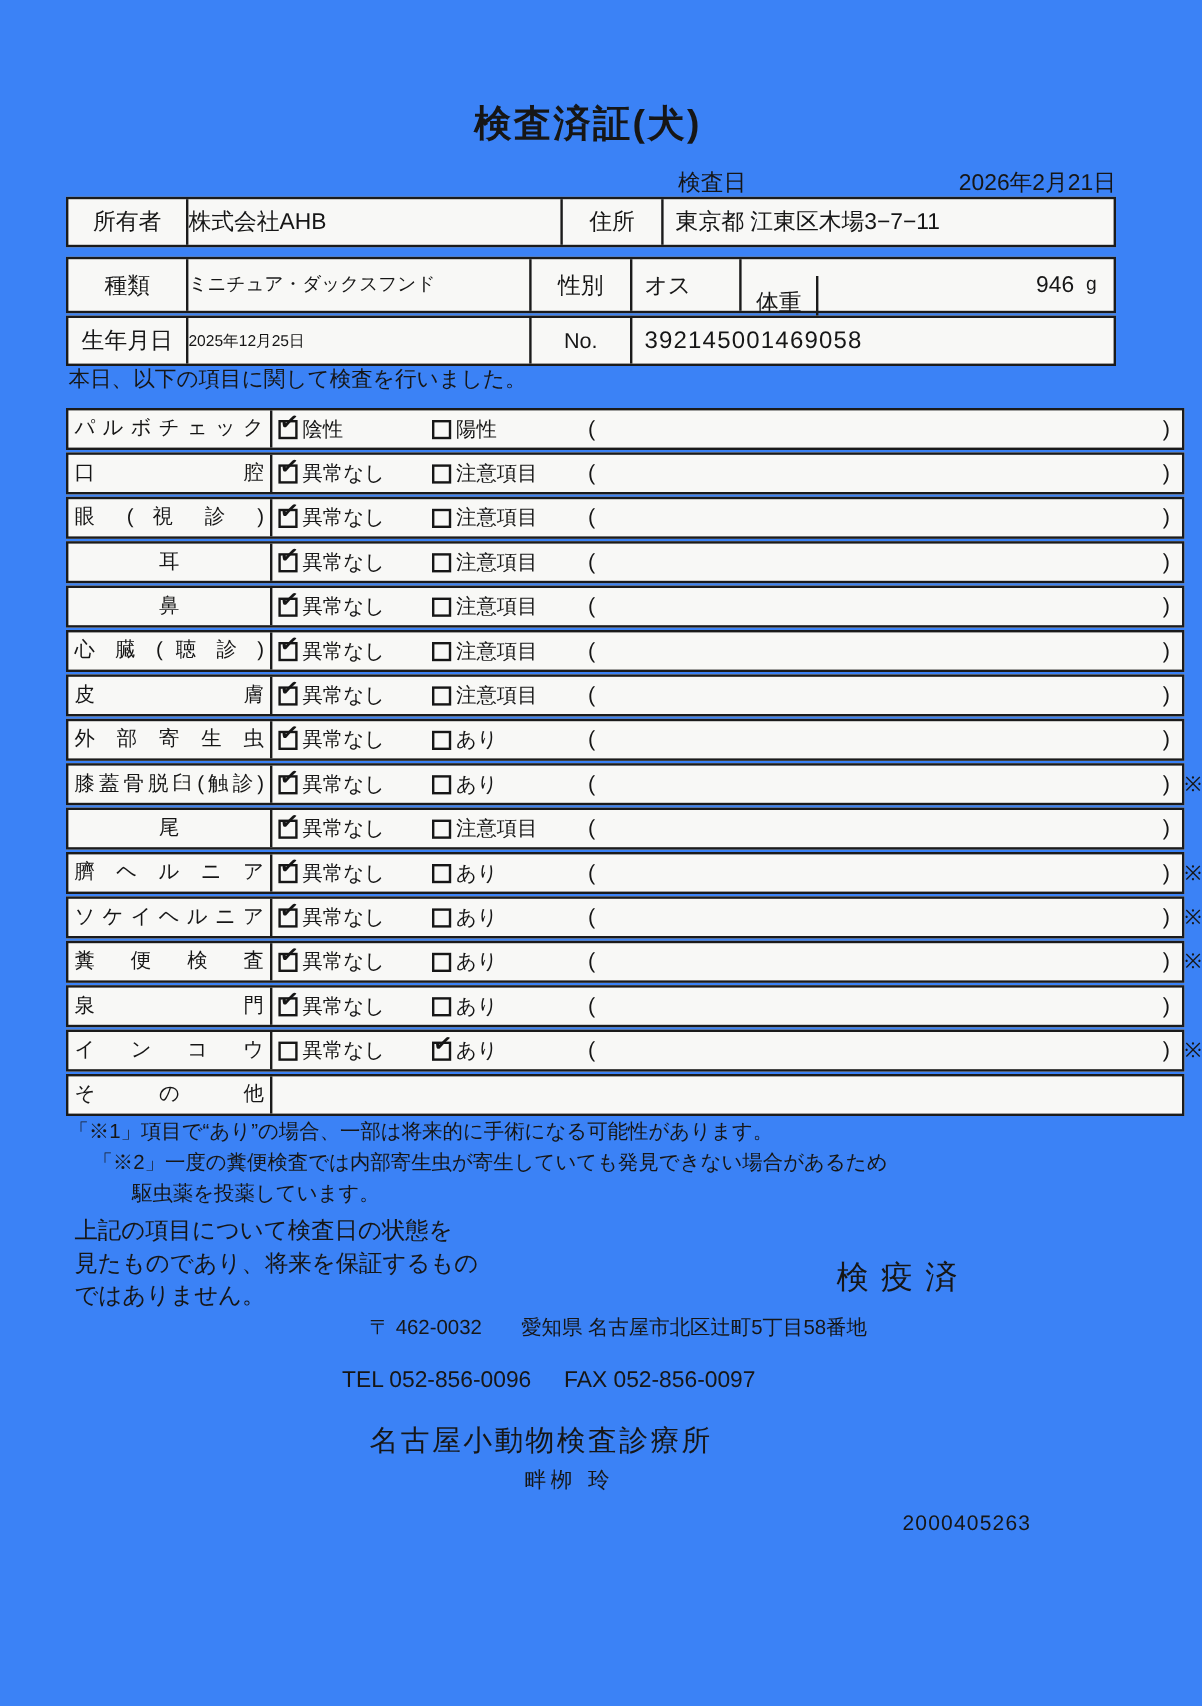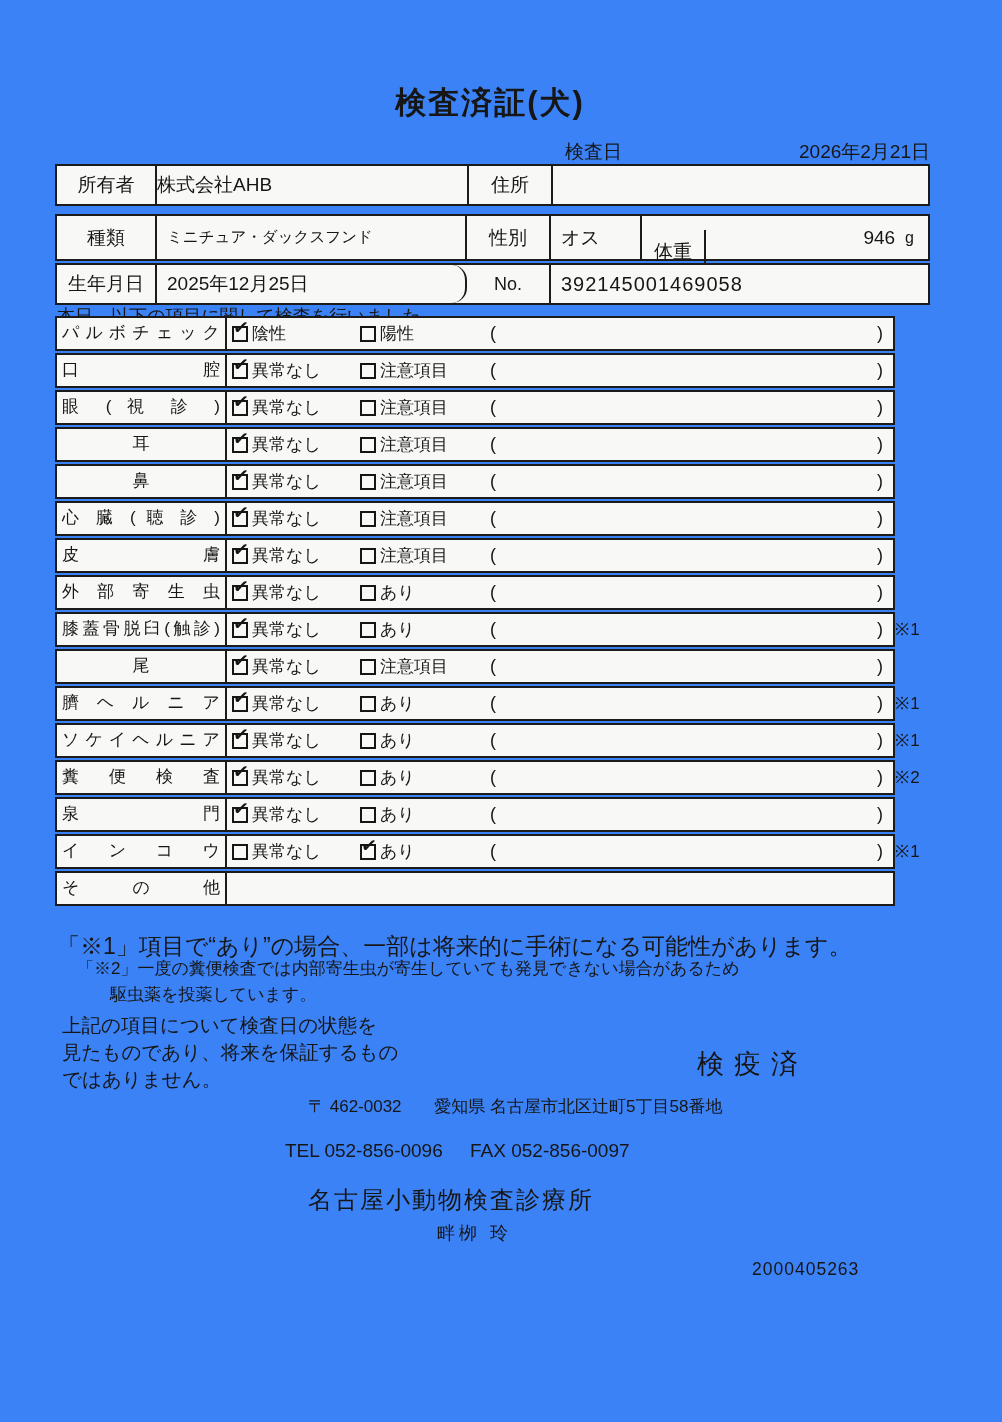--- a/index.html
+++ b/index.html
@@ -30,29 +30,29 @@
   .hcell{height:100%;display:flex;align-items:center;box-sizing:border-box;font-size:19px;}
   .hcell.lab{justify-content:center;}
   .hcell.div-r{border-right:2px solid #1b1b1b;}
   .owner-row{top:164px;height:42px;}
   .species-row{top:214px;height:47px;}
   .birth-row{top:263px;height:42px;}
   .w-lab1{width:100px;}
   .w-name{width:312px;}
   .w-lab2{width:84px;}
   .w-addr{flex:1;padding-left:10px;}
-  .w-breed{width:310px;padding-left:10px;font-size:15.5px;}
+  .w-breed{width:286px;font-size:15.5px;}
   .w-sex{width:91px;padding-left:10px;}
   .w-wtlab{width:64px;justify-content:center;margin-top:28px;}
   .w-weight{flex:1;justify-content:flex-end;padding-right:14px;margin-left:16px;}
   .w-no{flex:1;padding-left:10px;font-size:20px;letter-spacing:1px;}
   .unit{font-size:16px;margin-left:10px;}
   .statement{position:absolute;left:57px;top:304px;font-size:18px;}
   
-  .ctable{position:absolute;left:55px;top:316px;width:840px;}
+  .ctable{position:absolute;left:55px;top:340px;width:932px;}
   .crow{
     position:relative;height:35px;margin-bottom:2px;
     border:2px solid #1b1b1b;box-sizing:border-box;
     display:flex;background:#f8f8f6;
   }
   .clabel{
     width:170px;box-sizing:border-box;border-right:2px solid #1b1b1b;
     padding:0 5px;font-size:17px;line-height:29px;
     text-align:justify;text-align-last:justify;
     white-space:nowrap;overflow:hidden;
@@ -72,21 +72,21 @@
   }
   .cbox.checked .tick{display:block;}
   .paren{position:absolute;top:0;line-height:31px;font-size:18px;}
   .paren.open{left:263px;}
   .paren.close{right:10px;}
   .cnote{
     position:absolute;right:-46px;top:0;width:44px;
     line-height:31px;font-size:17px;letter-spacing:1px;
   }
   
-  .fn1{position:absolute;left:57px;top:931px;font-size:23px;}
+  .fn1{position:absolute;left:57px;top:931px;font-size:17px;}
   .fn2{position:absolute;left:57px;top:957px;font-size:17px;margin-left:20px;}
   .fn3{position:absolute;left:110px;top:983px;font-size:17px;}
   .disc{position:absolute;left:62px;font-size:19.5px;}
   .disc.l1{top:1012px;}
   .disc.l2{top:1039px;}
   .disc.l3{top:1066px;}
   .stamp{
     position:absolute;left:697px;top:1046px;
     font-size:27px;letter-spacing:10px;font-weight:500;
   }
@@ -107,37 +107,38 @@
 
   <div class="date-line">
     <span class="date-label">検査日</span>
     <span class="date-value">2026年2月21日</span>
   </div>
 
   <div class="hrow owner-row">
     <div class="hcell lab div-r w-lab1">所有者</div>
     <div class="hcell div-r w-name">株式会社AHB</div>
     <div class="hcell lab div-r w-lab2">住所</div>
+    <div class="hcell w-addr">東京都 江東区木場3−7−11</div>
   </div>
 
   <div class="hrow species-row">
     <div class="hcell lab div-r w-lab1">種類</div>
     <div class="hcell div-r w-breed">ミニチュア・ダックスフンド</div>
     <div class="hcell lab div-r w-lab2">性別</div>
     <div class="hcell div-r w-sex">オス</div>
     <div class="hcell lab div-r w-wtlab">体重</div>
     <div class="hcell w-weight">
       <span>946</span>
       <span class="unit">g</span>
     </div>
   </div>
 
   <div class="hrow birth-row">
     <div class="hcell lab div-r w-lab1">生年月日</div>
-    <div class="hcell div-r w-breed" style="font-size:19px;border-radius:15px;">2025年12月25日</div>
+    <div class="hcell div-r w-breed" style="font-size:13px;">2025年12月25日</div>
     <div class="hcell lab div-r w-lab2" style="font-size:18px;">No.</div>
     <div class="hcell w-no">392145001469058</div>
   </div>
 
   <div class="statement">本日、以下の項目に関して検査を行いました。</div>
 
   <div class="ctable">
     <div class="crow">
       <div class="clabel">パ ル ボ チ ェ ッ ク</div>
       <div class="ccontent">

